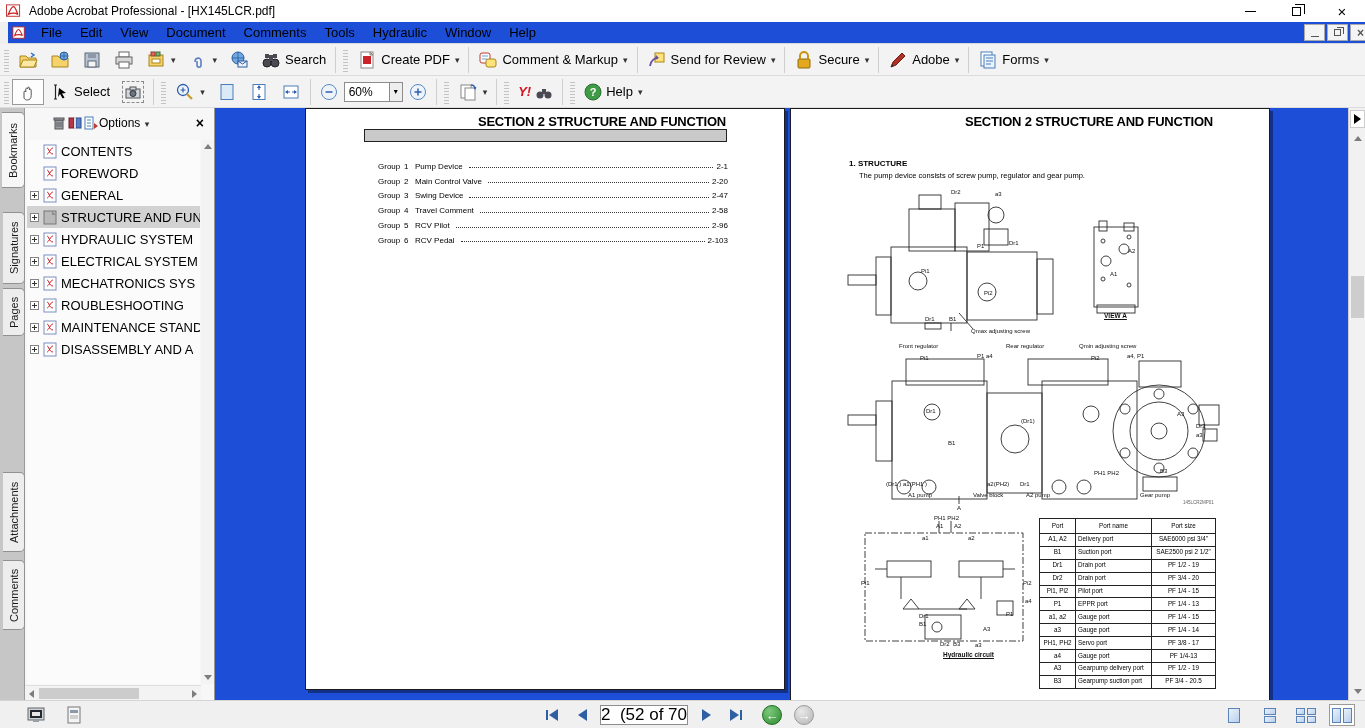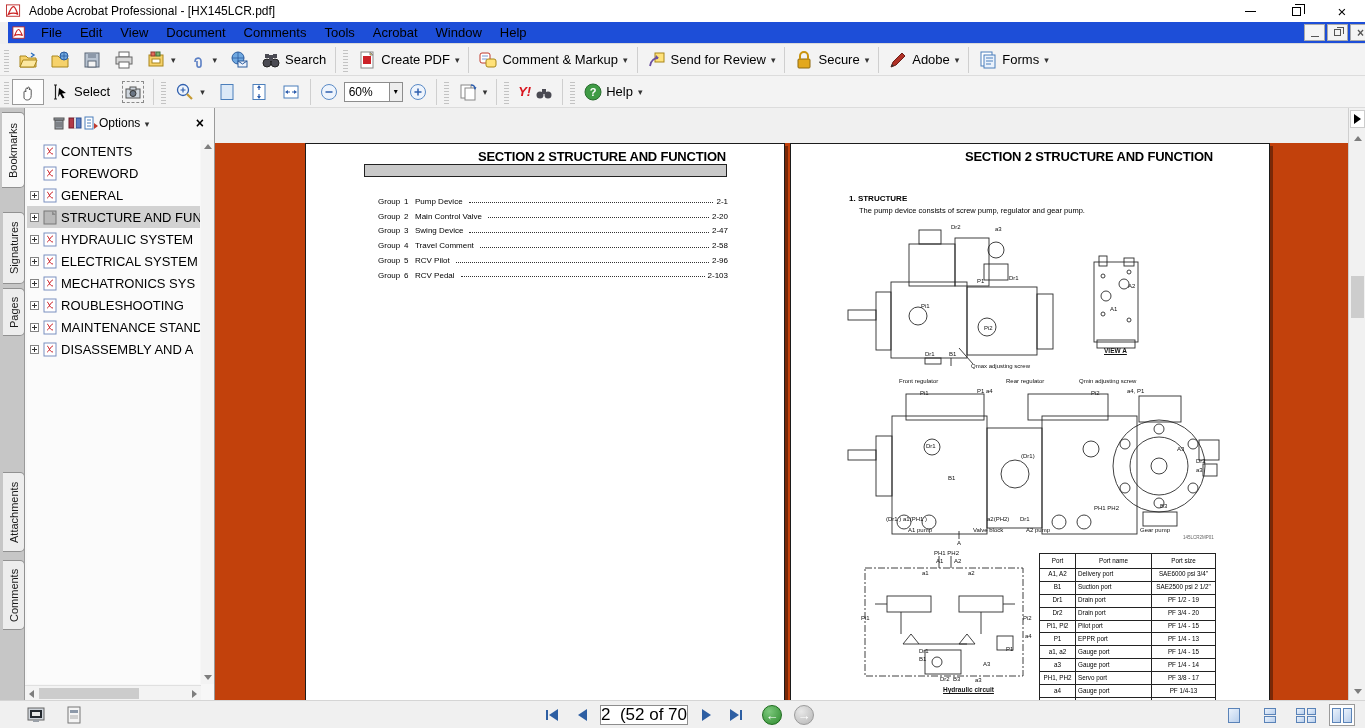--- a/index.html
+++ b/index.html
@@ -69,21 +69,21 @@
   .pv-scroll { position:absolute; right:0; top:32px; width:13px; bottom:16px; background:#f3f3f3; }
   .ph-scroll { position:absolute; left:0; bottom:0; right:13px; height:15px; background:#f3f3f3; border-top:1px solid #e0e0e0; }
   .sb-arrow { position:absolute; width:13px; height:13px; display:flex; align-items:center; justify-content:center; }
   .tri-up { width:0; height:0; border-left:4px solid transparent; border-right:4px solid transparent; border-bottom:5px solid #7d7d7d; }
   .tri-down { width:0; height:0; border-left:4px solid transparent; border-right:4px solid transparent; border-top:5px solid #7d7d7d; }
   .tri-left { width:0; height:0; border-top:4px solid transparent; border-bottom:4px solid transparent; border-right:5px solid #7d7d7d; }
   .tri-right { width:0; height:0; border-top:4px solid transparent; border-bottom:4px solid transparent; border-left:5px solid #7d7d7d; }
   .h-thumb { position:absolute; left:14px; top:2px; height:11px; width:100px; background:#ccc; }
 
   
-  .docarea { position:absolute; left:215px; top:0; right:17px; bottom:0; background:#c2410c; overflow:hidden;margin-top:35px; }
+  .docarea { position:absolute; left:215px; top:0; right:17px; bottom:0; background:#1d4ed8; overflow:hidden; }
   .page { position:absolute; background:#fff; border:1px solid #1c1c1c; box-shadow:3px 3px 0 rgba(0,0,0,0.38); }
   .page1 { left:90px; top:0; width:480px; height:582px; }
   .page2 { left:575px; top:0; width:480px; height:600px; }
   .page-header { position:absolute; top:5px; font-weight:bold; font-size:13px; letter-spacing:-0.2px; }
   .p1-head { right:58px; } .p2-head { right:56px; }
   .graybar { position:absolute; background:#c9c9c9; border:1px solid #222; }
   .p1-bar { left:58px; top:20px; width:363px; height:13px; }
   .p2-bar { left:60px; top:21px; width:363px; height:14px; font-weight:bold; font-size:9.5px; display:flex; align-items:center; padding-left:4px; }
   .toc { position:absolute; left:72px; top:50px; width:350px; font-size:8px; }
   .toc-row { display:flex; align-items:center; height:14.8px; }
@@ -154,21 +154,21 @@
   <svg class="appicon" viewBox="0 0 16 16">
       <rect x="1" y="1" width="13" height="13" fill="#fff" stroke="#b22"></rect>
       <path d="M3 11C4.5 7 6 4 7.5 4s2.5 3 4.5 7c-2-1.5-7-1.5-9 0z" fill="none" stroke="#c22" stroke-width="1.2"></path>
     </svg>
   <span class="menu-item">File</span>
   <span class="menu-item">Edit</span>
   <span class="menu-item">View</span>
   <span class="menu-item">Document</span>
   <span class="menu-item">Comments</span>
   <span class="menu-item">Tools</span>
-  <span class="menu-item">Acrobat</span>
+  <span class="menu-item">Hydraulic</span>
   <span class="menu-item">Window</span>
   <span class="menu-item">Help</span>
   <div class="doc-controls">
     <div class="doc-btn">
         <div class="glyph-min2"></div>
       </div>
     <div class="doc-btn">
         <div class="glyph-restore2"></div>
       </div>
     <div class="doc-btn">

